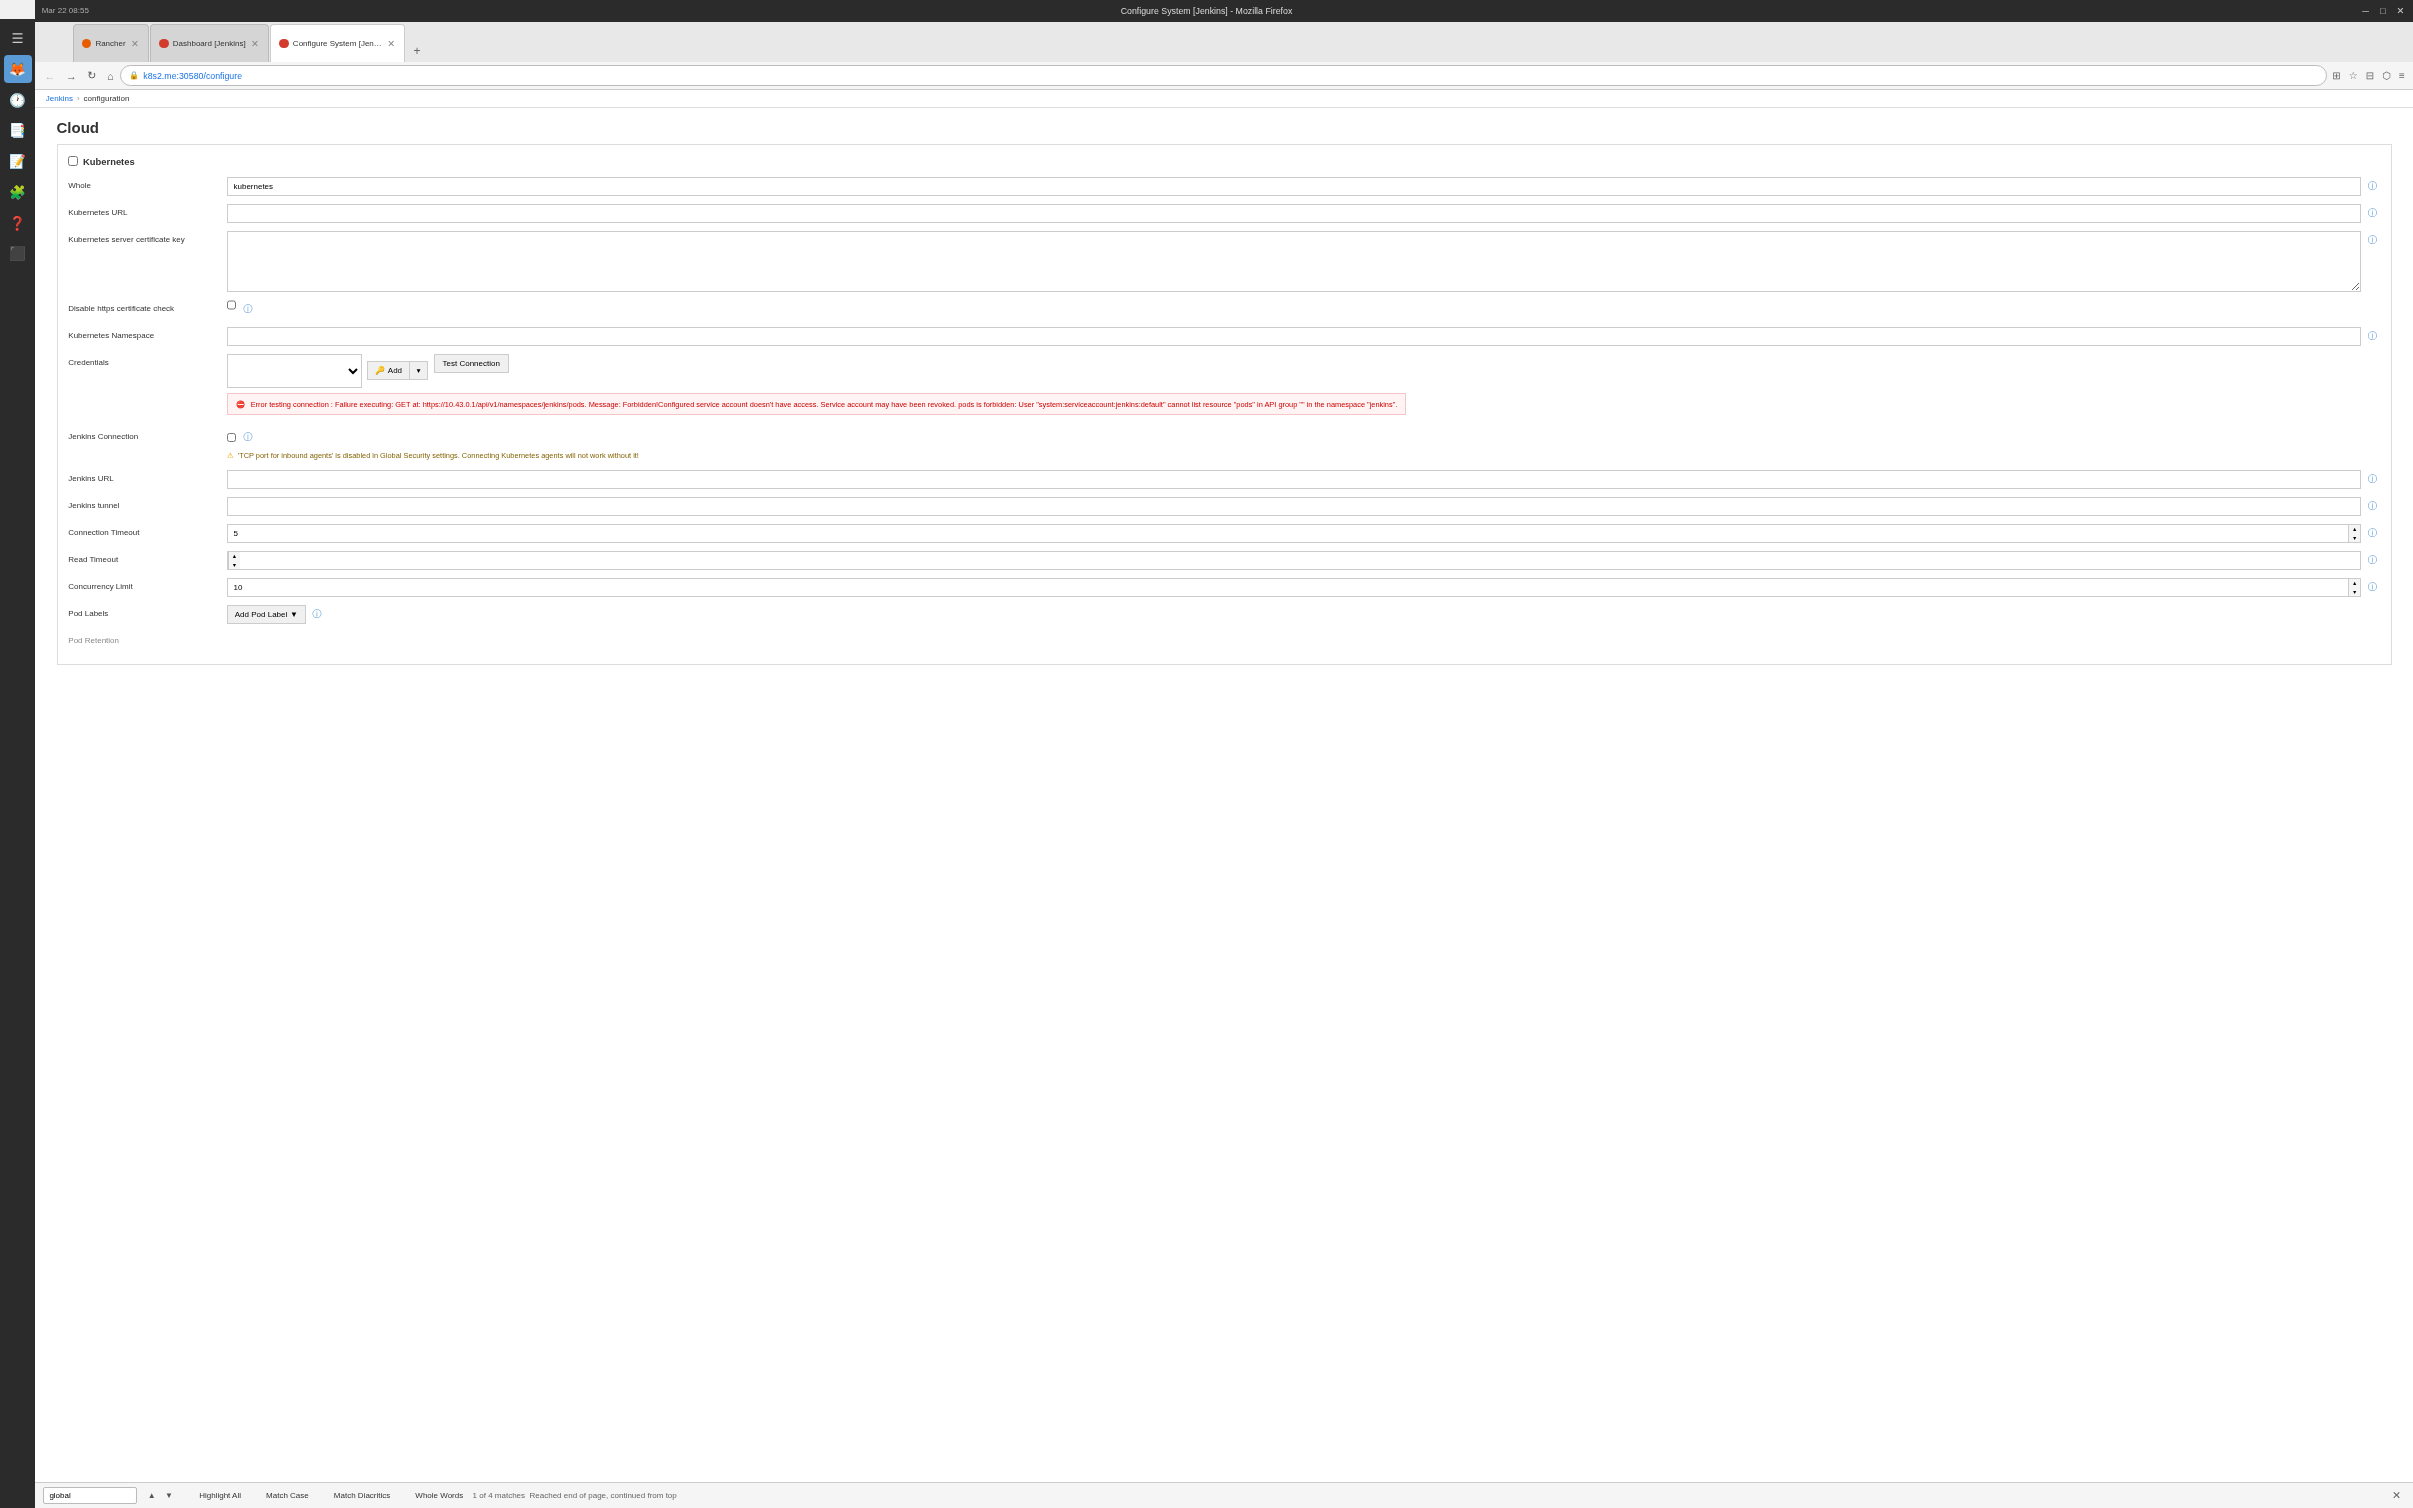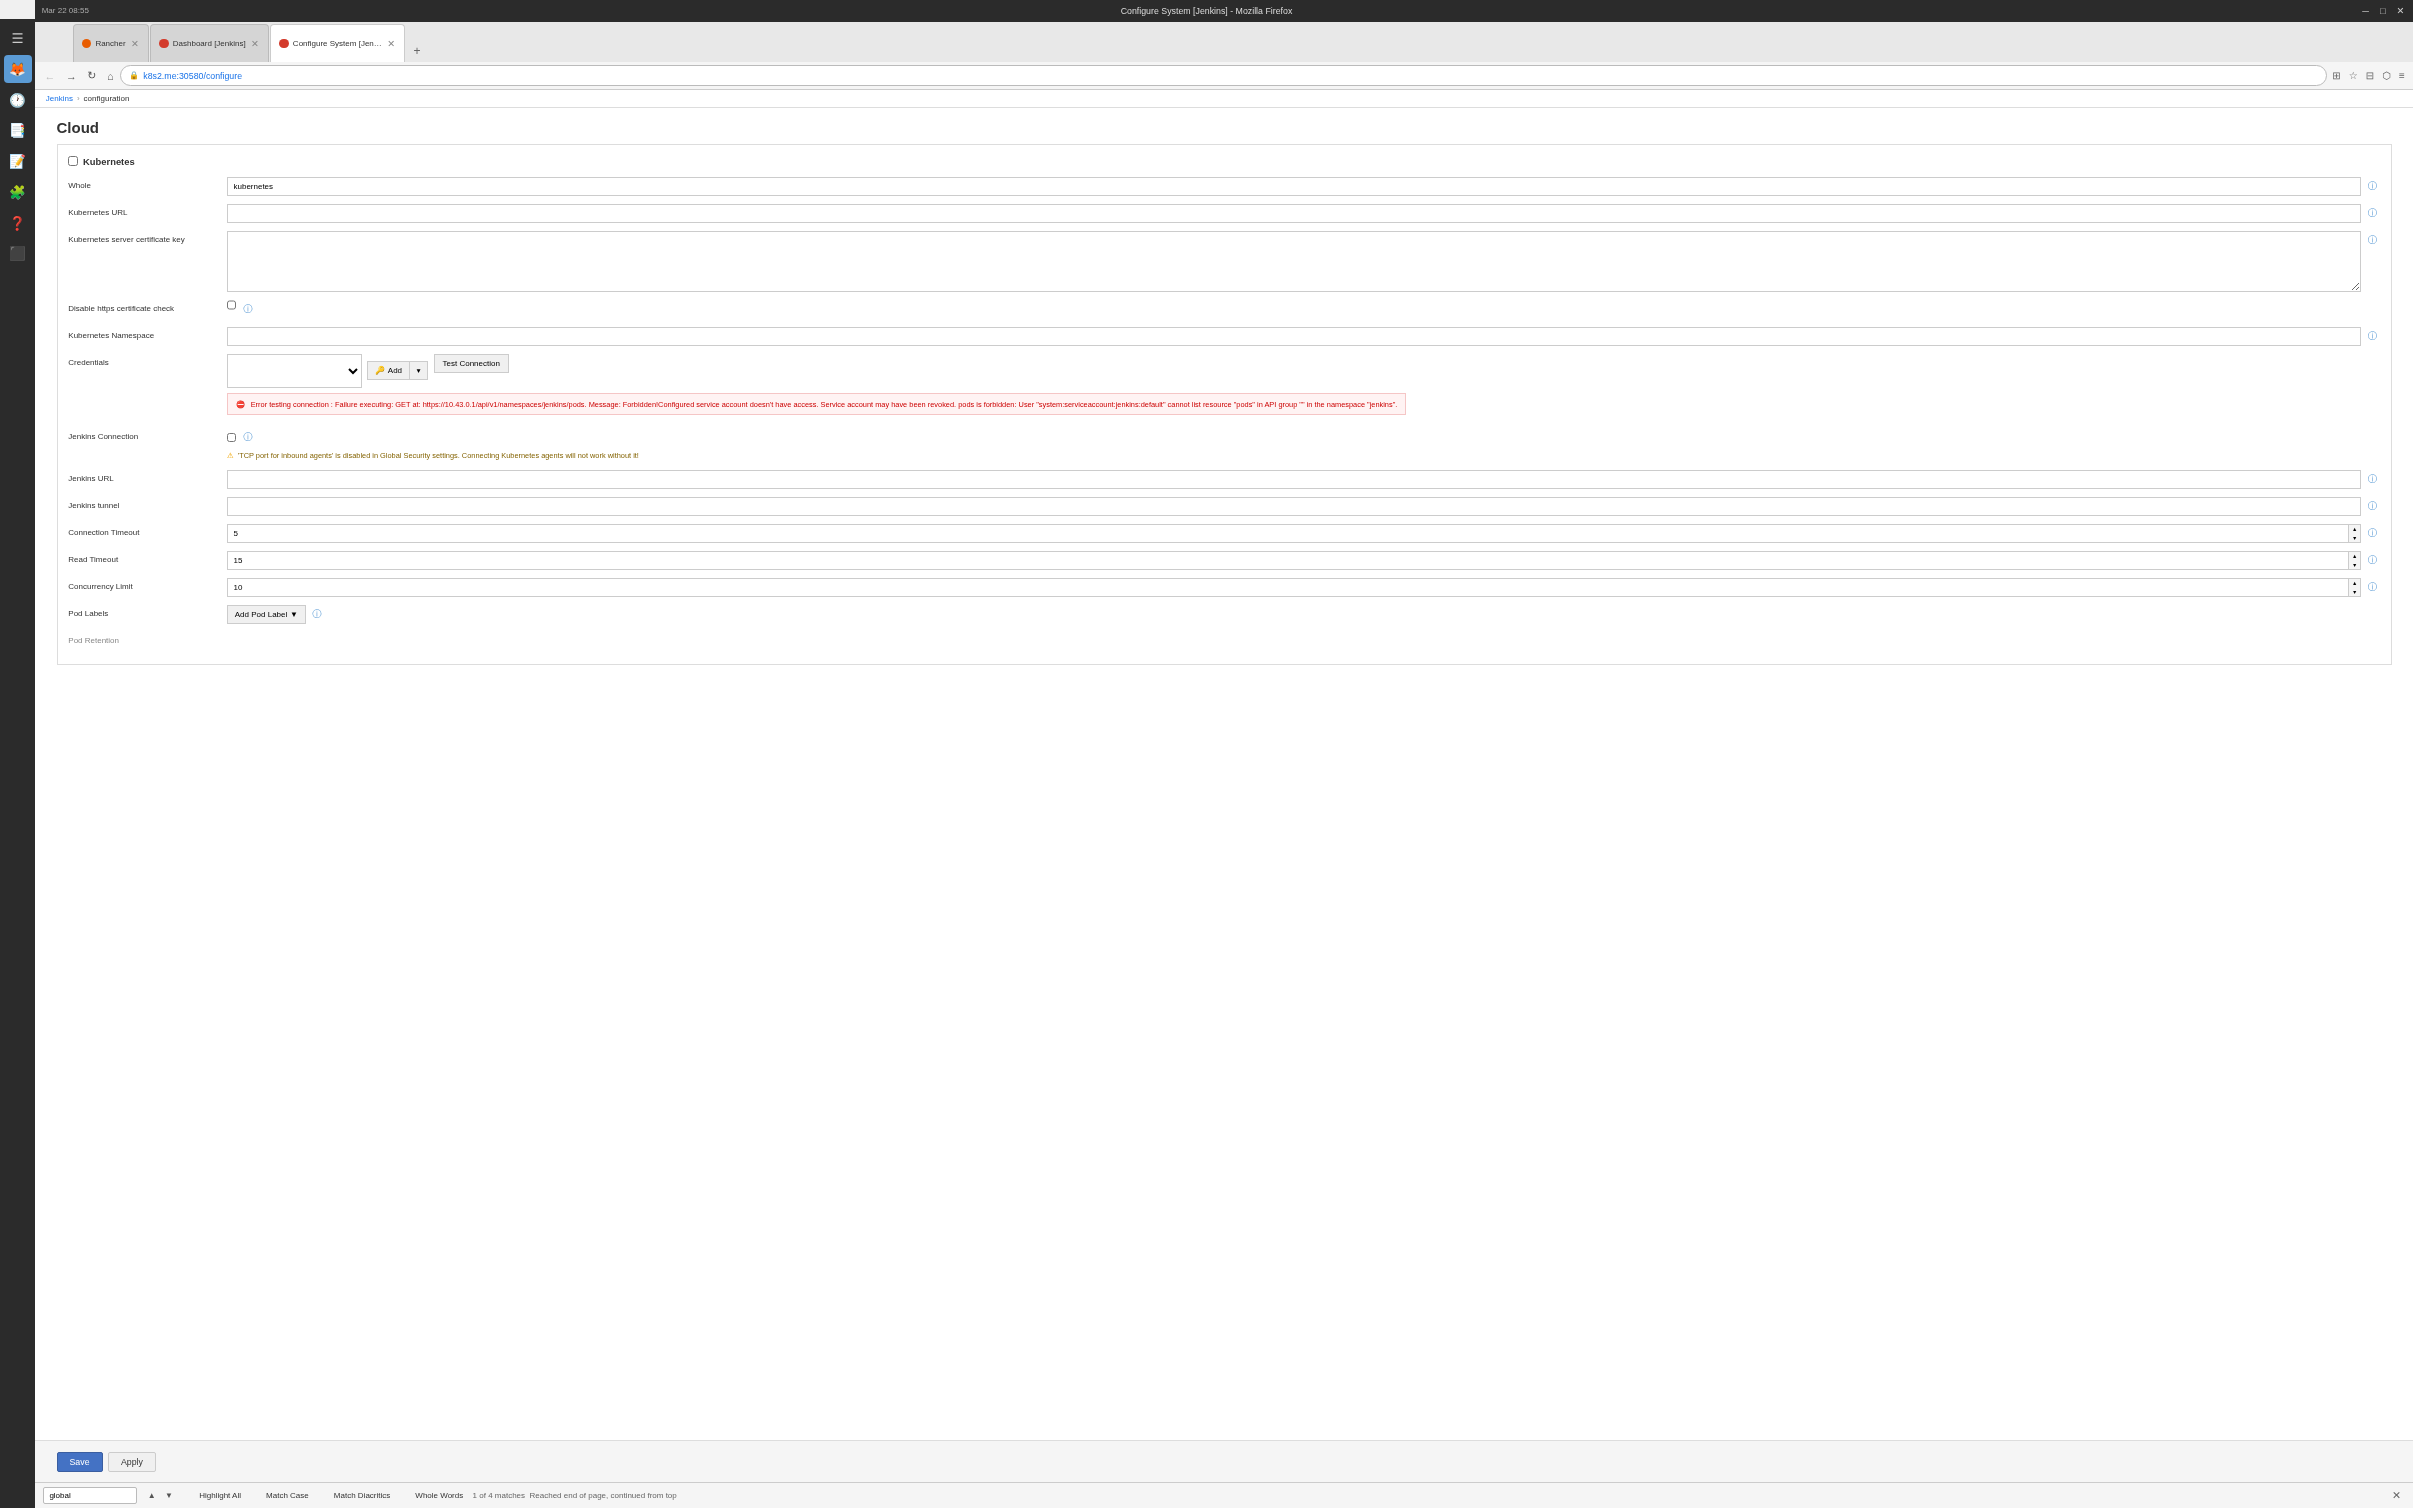--- a/index.html
+++ b/index.html
@@ -599,21 +599,20 @@
             </div>
           </div>
           <span class="help-icon">ⓘ</span>
         </div>
       </div>
 
       <div class="form-row">
         <div class="form-label">Read Timeout</div>
         <div class="form-control-wrap">
           <div class="number-input-wrap">
-            <input type="number" class="number-input" value="15" style="">
             <div class="number-spinners">
               <button class="spinner-btn">▲</button>
               <button class="spinner-btn">▼</button>
             </div>
           </div>
           <span class="help-icon">ⓘ</span>
         </div>
       </div>
 
       <div class="form-row">
@@ -644,24 +643,20 @@
       </div>
 
       <div class="form-row" style="opacity:0.6;">
         <div class="form-label">Pod Retention</div>
         <div class="form-control-wrap">
         </div>
       </div>
     </div>
   </div>
 
-  <div class="action-buttons">
-    <button class="btn-save">Save</button>
-    <button class="btn-apply">Apply</button>
-  </div>
 
   <div class="find-bar">
     <input type="text" class="find-input" value="global" style="">
     <div class="find-nav">
       <button class="find-nav-btn">▲</button>
       <button class="find-nav-btn">▼</button>
     </div>
     <span class="find-option">Highlight All</span>
     <span class="find-option">Match Case</span>
     <span class="find-option">Match Diacritics</span>

